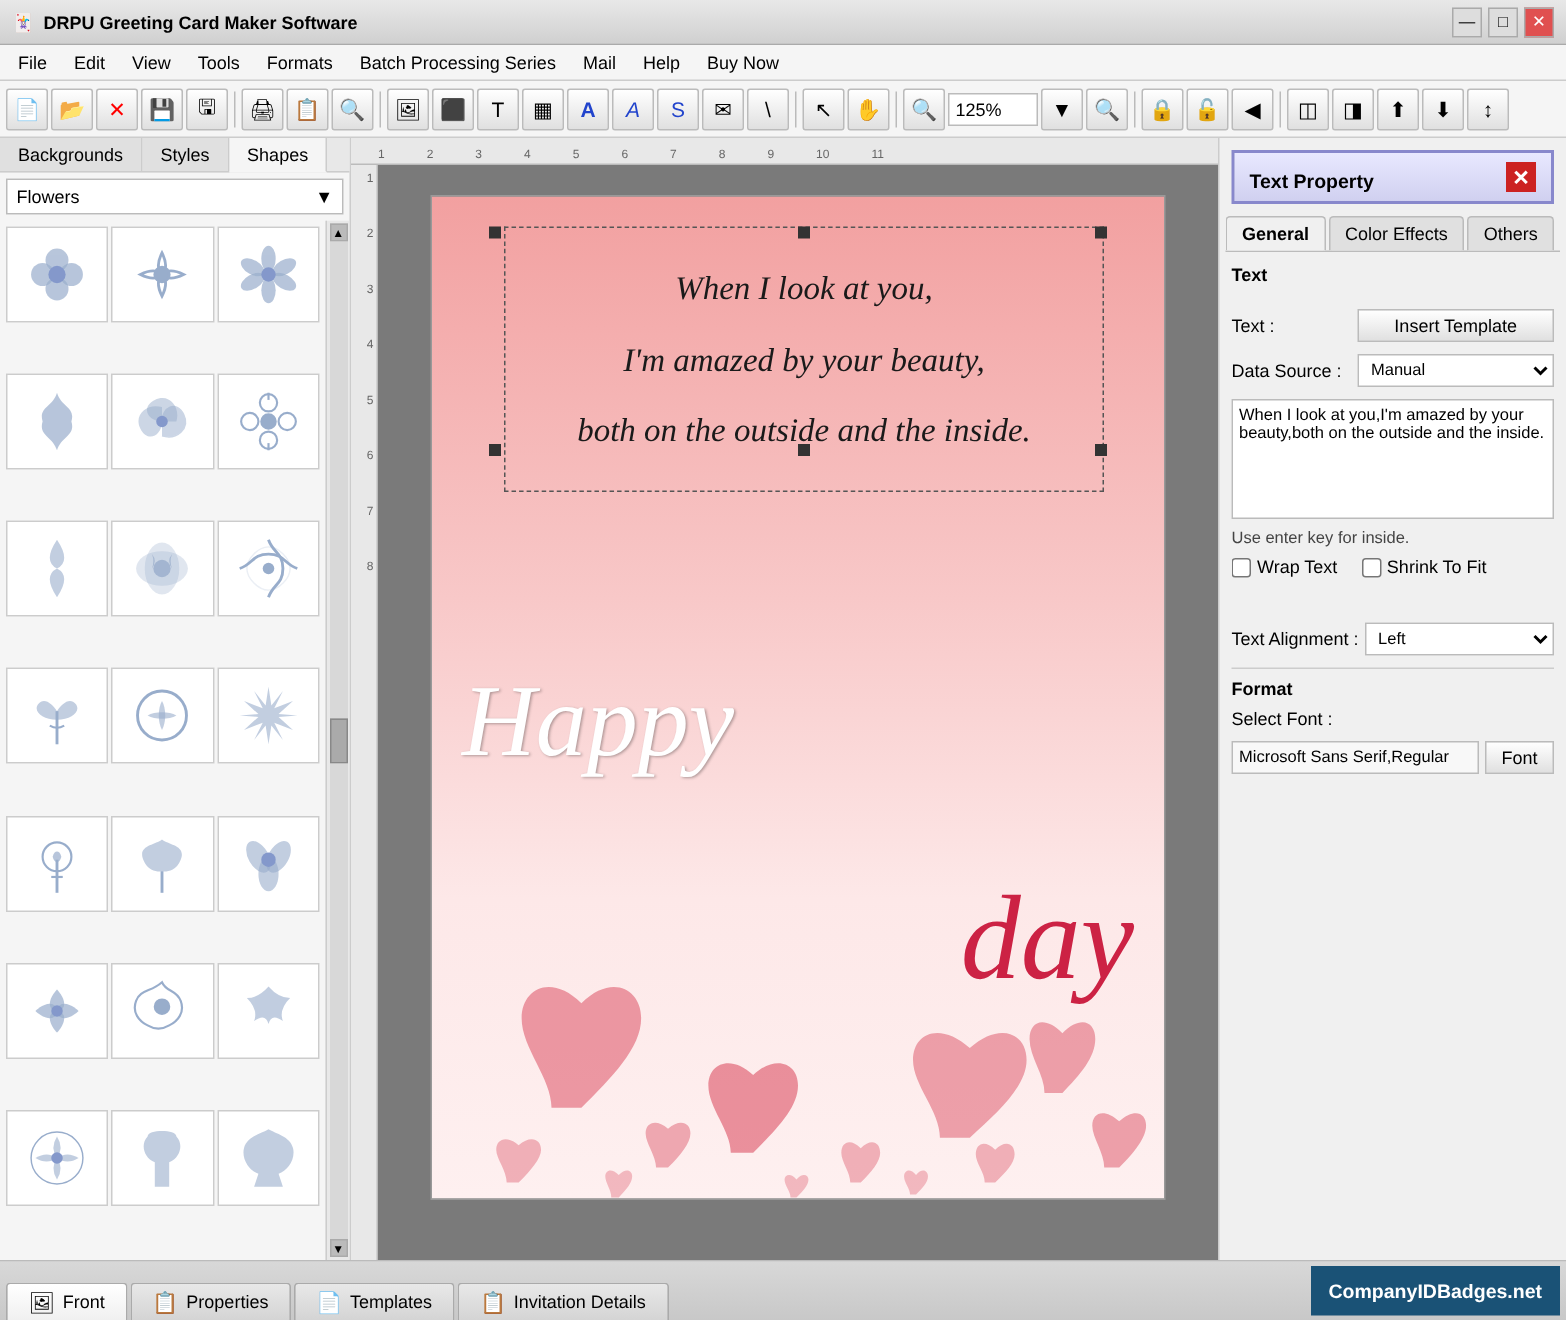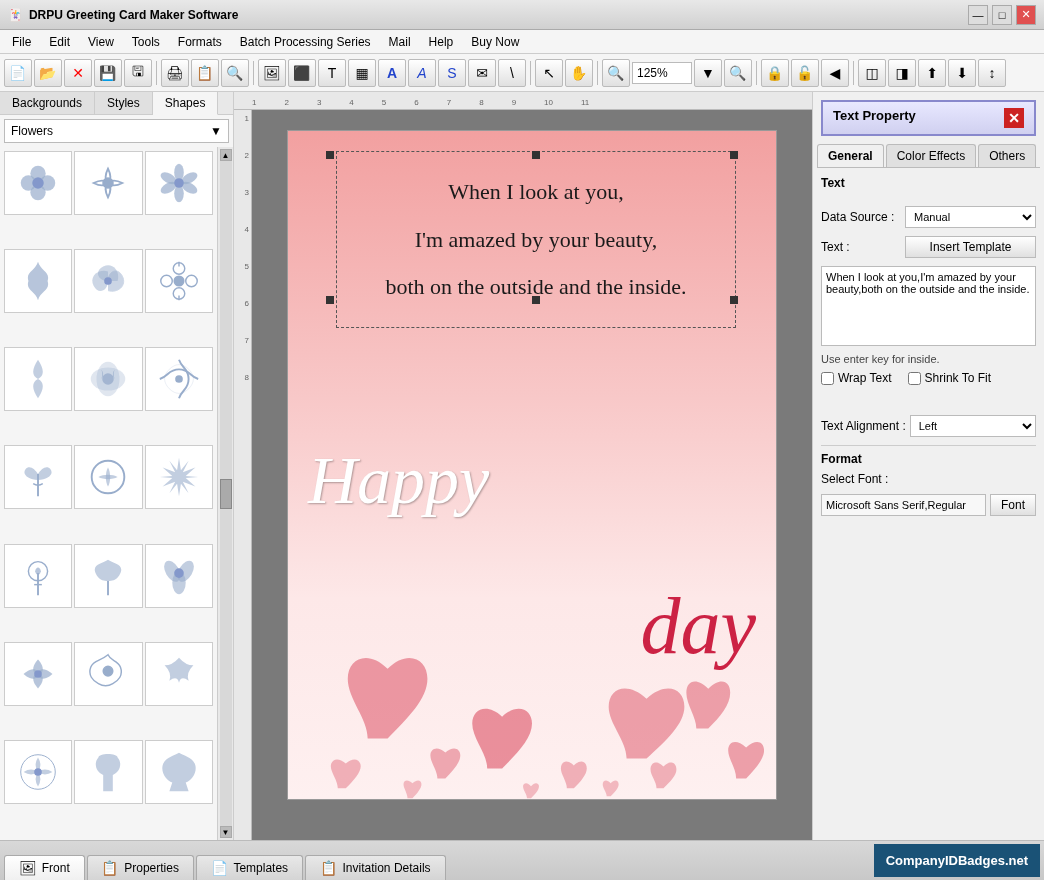--- a/index.html
+++ b/index.html
@@ -195,20 +195,21 @@
       border: 1px solid #999;
     }
     #card-text-box {
       position: absolute;
       top: 20px;
       left: 48px;
       right: 40px;
       border: 1px dashed #555;
       padding: 20px;
       background: transparent;
+      font-style: italic;
     }
     #card-main-text {
       font-family: 'Times New Roman', serif;
       font-size: 22px;
       color: #1a1a1a;
       text-align: center;
       line-height: 1.8;
     }
     #happy-text {
       position: absolute;
@@ -248,21 +249,21 @@
       border-left: 1px solid #ccc;
       display: flex;
       flex-direction: column;
     }
     #property-header {
       background: linear-gradient(to bottom, #e8e8ff, #d0d0f0);
       border: 2px solid #8888cc;
       margin: 8px;
       padding: 6px 10px;
       display: flex;
-      align-items: flex-start;
+      align-items: flex-end;
       justify-content: space-between;
     }
     #property-header-title { font-size: 13px; font-weight: bold; }
     #property-close-btn {
       width: 20px; height: 20px;
       background: #cc2222;
       color: white;
       display: flex; align-items: center; justify-content: center;
       cursor: pointer;
       font-size: 14px;
@@ -728,28 +729,28 @@
       <div id="property-close-btn">✕</div>
     </div>
     <div id="property-tabs">
       <div class="prop-tab active">General</div>
       <div class="prop-tab">Color Effects</div>
       <div class="prop-tab">Others</div>
     </div>
     <div id="property-body">
       <div class="prop-section-title">Text</div>
       <div class="prop-row">
+        <span class="prop-label">Text :</span>
+        <button class="prop-insert-btn">Insert Template</button>
+      </div>
+      <div class="prop-row">
         <span class="prop-label">Data Source :</span>
         <select class="prop-select">
           <option>Manual</option>
         </select>
-      </div>
-      <div class="prop-row">
-        <span class="prop-label">Text :</span>
-        <button class="prop-insert-btn">Insert Template</button>
       </div>
       <div style="margin-bottom:4px;">
         <textarea id="text-textarea" style="">When I look at you,I'm amazed by your beauty,both on the outside and the inside.</textarea>
       </div>
       <div class="prop-hint">Use enter key for inside.</div>
       <div style="display:flex; gap:16px; margin-bottom:8px;">
         <div class="checkbox-row">
           <input type="checkbox" style="">
           <label>Wrap Text</label>
         </div>

